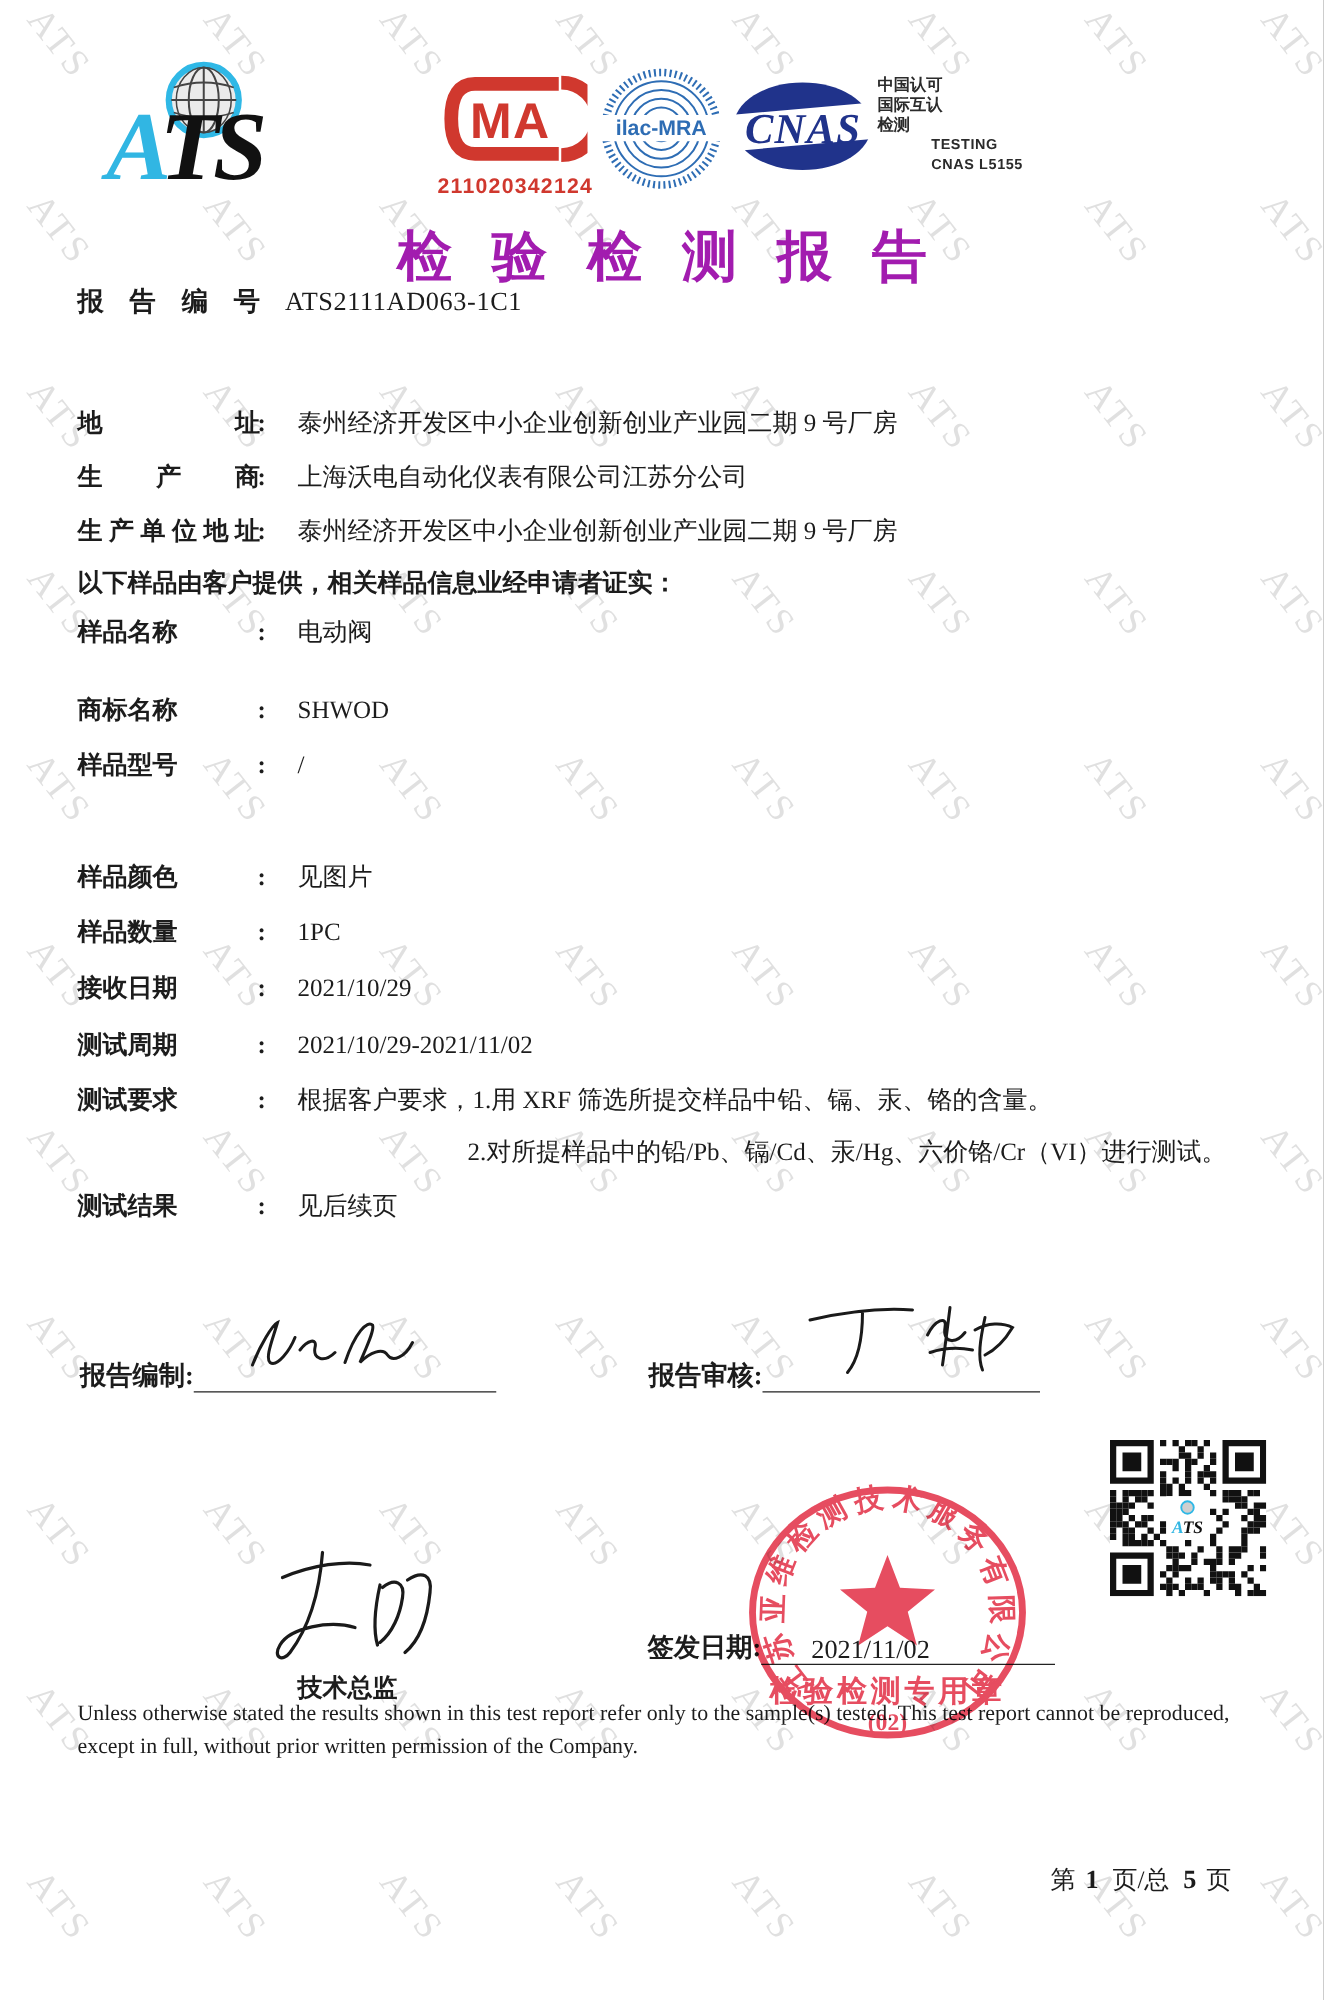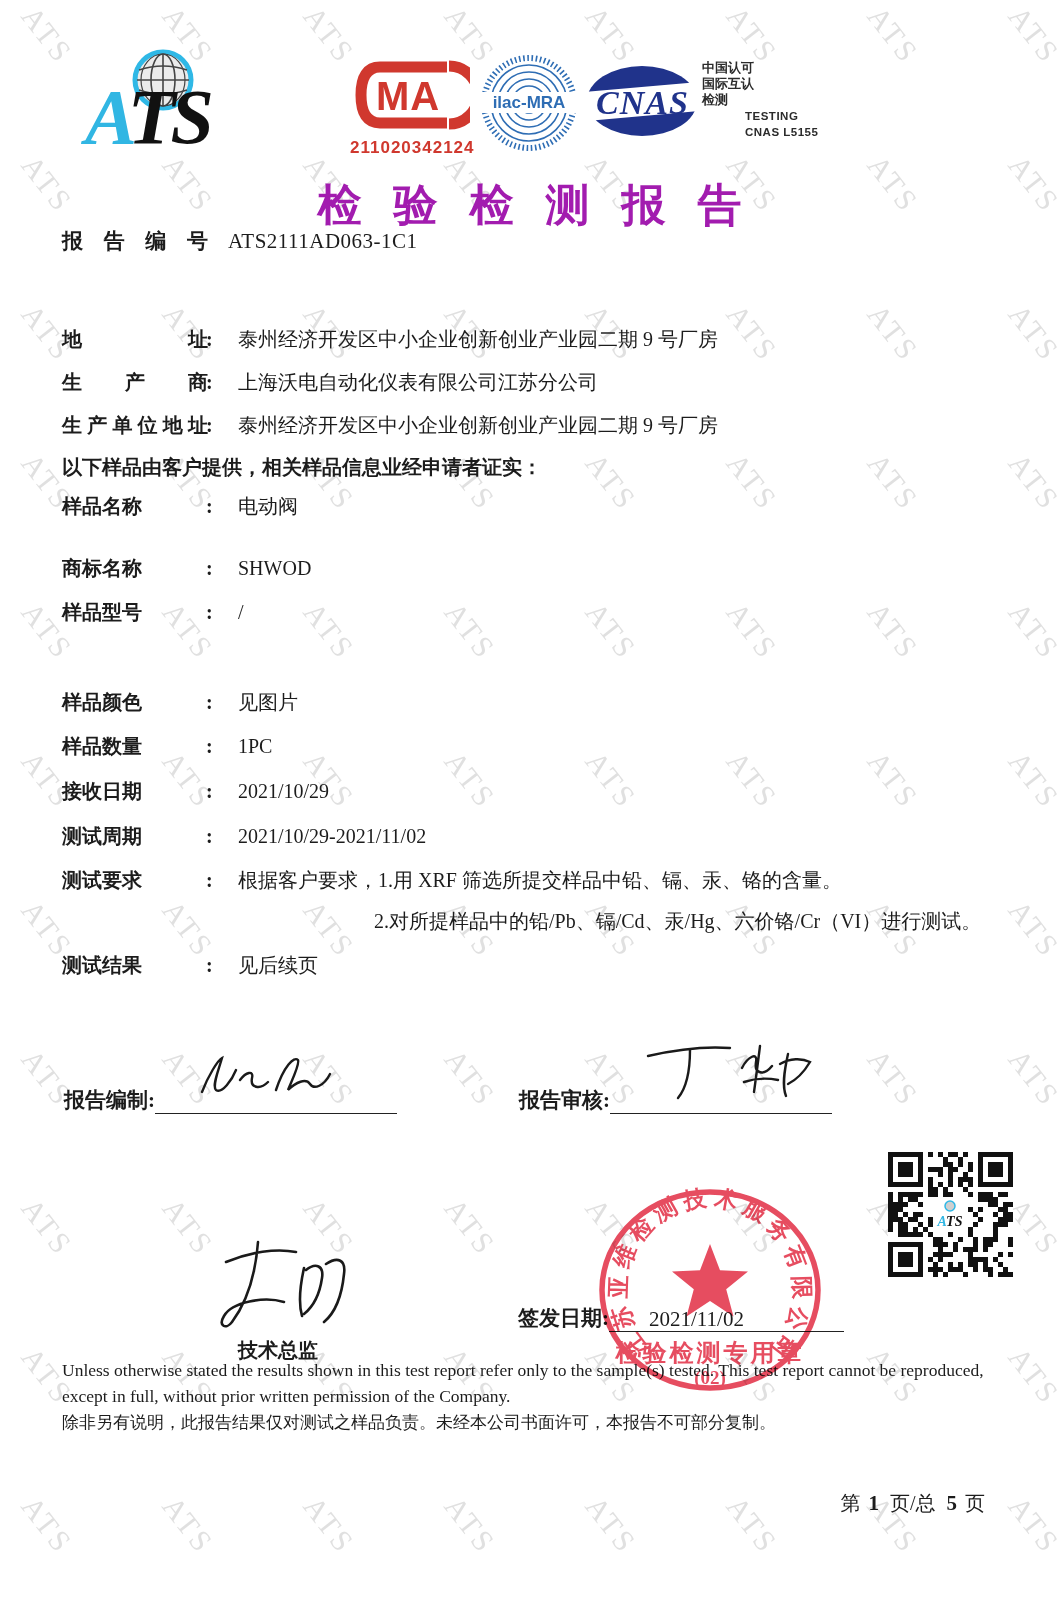--- a/index.html
+++ b/index.html
@@ -480,19 +480,18 @@
     <text font-size="23" font-weight="bold" fill="#e4394f" font-family="Liberation Serif, DejaVu Serif, serif">
       <textPath href="#ringPath" startOffset="0" textLength="396">江苏亚维检测技术服务有限公司</textPath>
     </text>
     <polygon points="116,60 126,86.2 154,87.6 132.2,105.3 139.5,132.4 116,117 92.5,132.4 99.8,105.3 78,87.6 106,86.2" fill="#e4394f"></polygon>
     <text x="116" y="177" text-anchor="middle" font-size="24" font-weight="bold" fill="#e4394f" letter-spacing="3" font-family="Liberation Serif, DejaVu Serif, serif">检验检测专用章</text>
     <text x="116" y="200" text-anchor="middle" font-size="19" font-weight="bold" fill="#e4394f" font-family="Liberation Serif, DejaVu Serif, serif">(02)</text>
   </svg>
 
   <div class="foot-en" style="top:1360px">Unless otherwise stated the results shown in this test report refer only to the sample(s) tested. This test report cannot be reproduced,</div>
   <div class="foot-en" style="top:1386px">except in full, without prior written permission of the Company.</div>
-  <div id="foot-zh">除非另有说明，此报告结果仅对测试之样品负责。未经本公司书面许可，本报告不可部分复制。</div>
 
   <div id="page-num">
     <span>第</span><b>1</b><span class="sp">页/总</span><b>5</b><span>页</span>
   </div>
 
 </div>
 
 </body></html>

